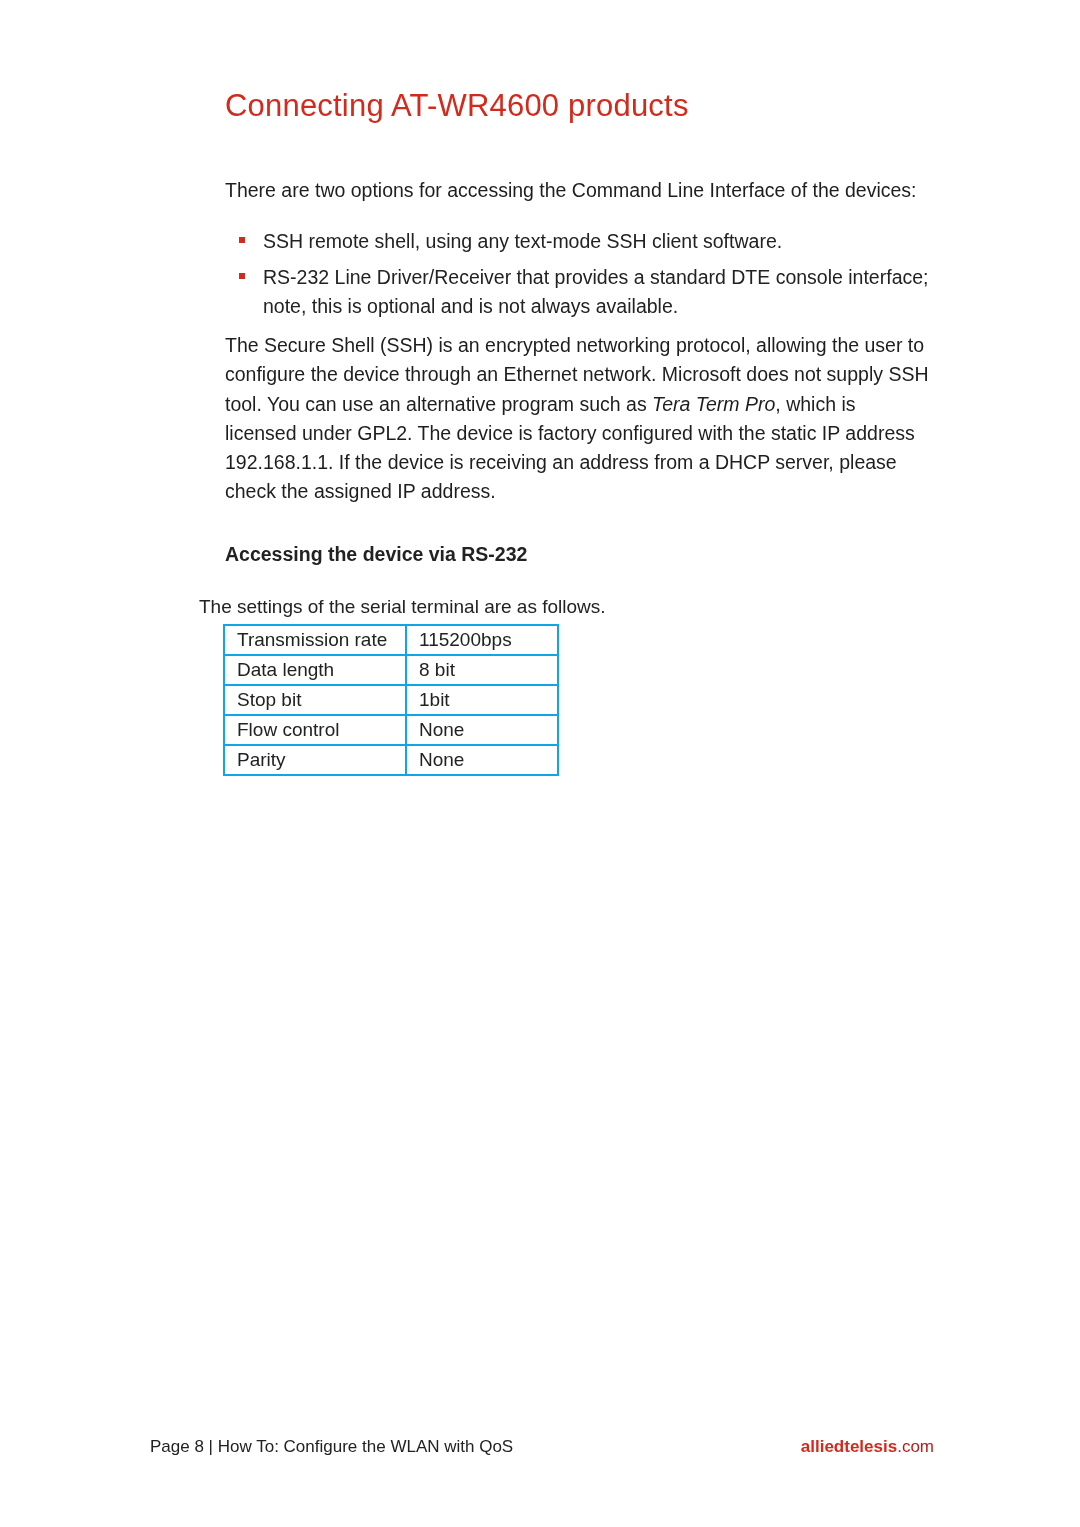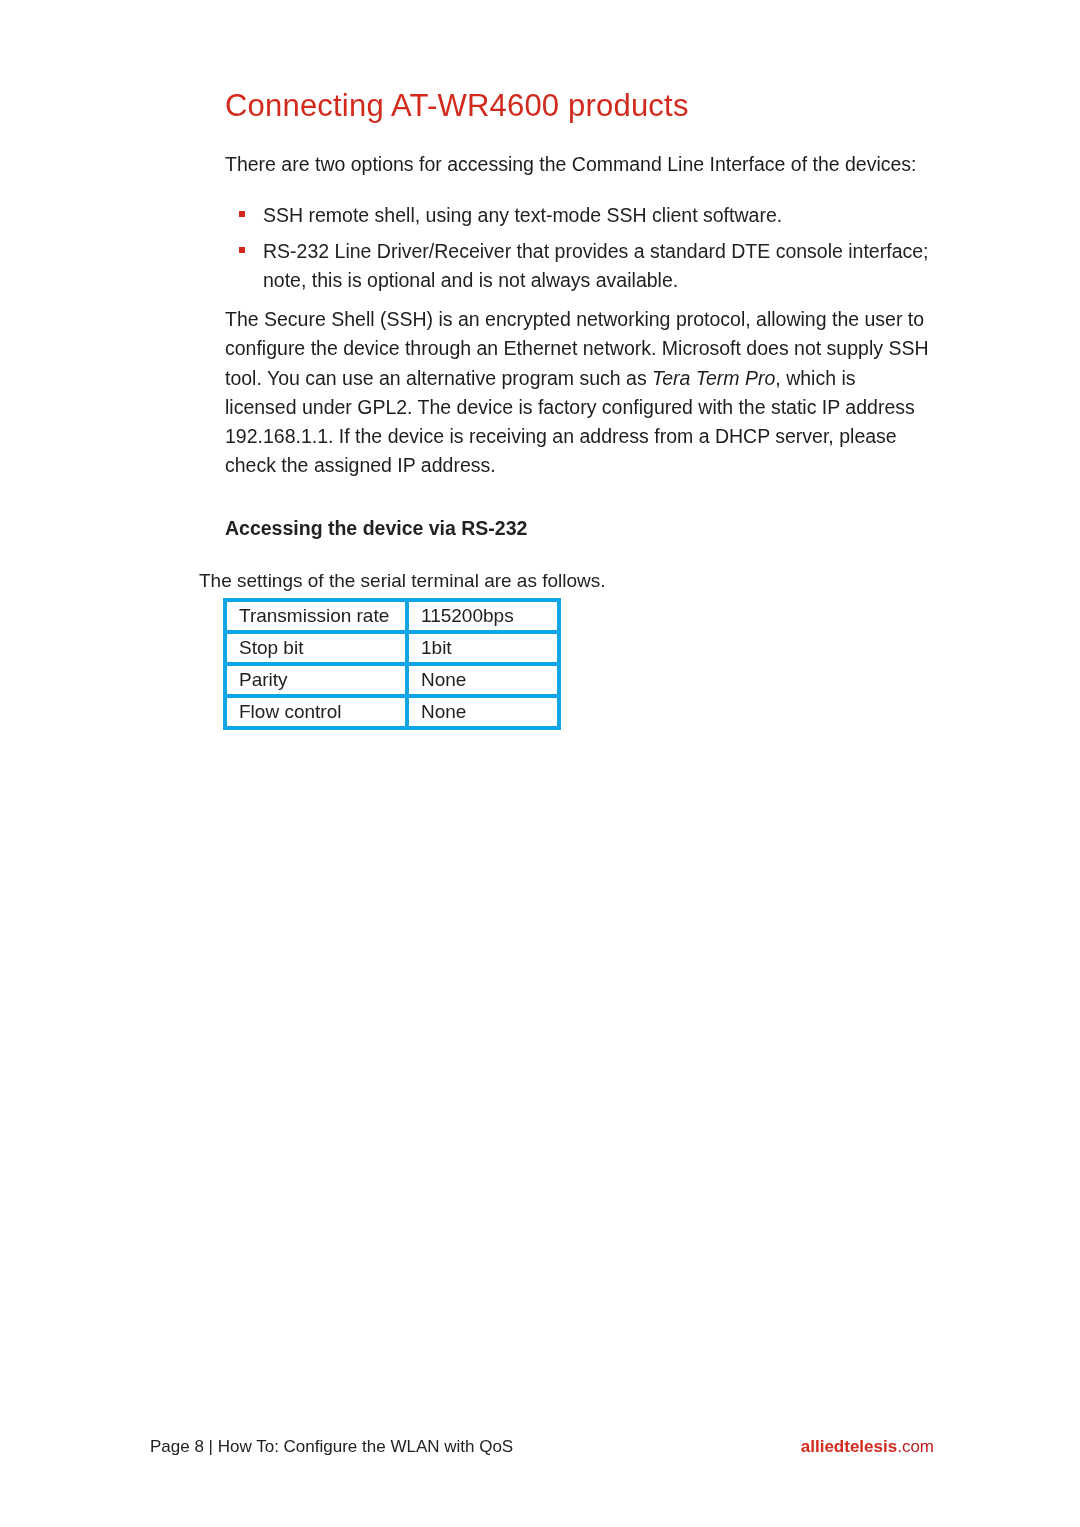--- a/index.html
+++ b/index.html
@@ -7,21 +7,21 @@
   .page {
     position: relative;
     width: 1080px;
     height: 1527px;
     padding: 88px 150px 0 225px;
   }
   .heading {
     color: #d22a1d;
     font-size: 31px;
     font-weight: 400;
-    margin-bottom: 26px;
+    margin-bottom: 52px;
     letter-spacing: 0.2px;
   }
   .body-text {
     font-size: 19.5px;
     line-height: 1.5;
     color: #1e1e1e;
     margin-bottom: 22px;
   }
   ul.bullets {
     list-style: none;
@@ -59,21 +59,21 @@
     margin-top: 30px;
     margin-bottom: 6px;
     margin-left: -26px;
   }
   table.settings {
     border-collapse: collapse;
     font-size: 19px;
     margin-left: -2px;
   }
   table.settings td {
-    border: 4px solid #0ea5e9;
+    border: 2px solid #0ea5e9;
     padding: 3px 10px 3px 12px;
     vertical-align: middle;
     height: 27px;
   }
   table.settings td.c0 { width: 182px; }
   table.settings td.c1 { width: 152px; }
   .footer {
     position: absolute;
     left: 150px;
     right: 146px;
@@ -112,29 +112,33 @@
 
   <p class="table-intro">The settings of the serial terminal are as follows.</p>
 
   <table class="settings">
     <tbody>
       <tr>
         <td class="c0">Transmission rate</td>
         <td class="c1">115200bps</td>
       </tr>
       <tr>
+        <td class="c0">Data length</td>
+        <td class="c1">8 bit</td>
+      </tr>
+      <tr>
         <td class="c0">Stop bit</td>
         <td class="c1">1bit</td>
       </tr>
       <tr>
-        <td class="c0">Parity</td>
+        <td class="c0">Flow control</td>
         <td class="c1">None</td>
       </tr>
       <tr>
-        <td class="c0">Flow control</td>
+        <td class="c0">Parity</td>
         <td class="c1">None</td>
       </tr>
     </tbody>
   </table>
 
   <div class="footer">
     <div class="footer-left">
       <span>Page 8</span><span> | </span><span>How To: Configure the WLAN with QoS</span>
     </div>
     <div class="footer-right">

